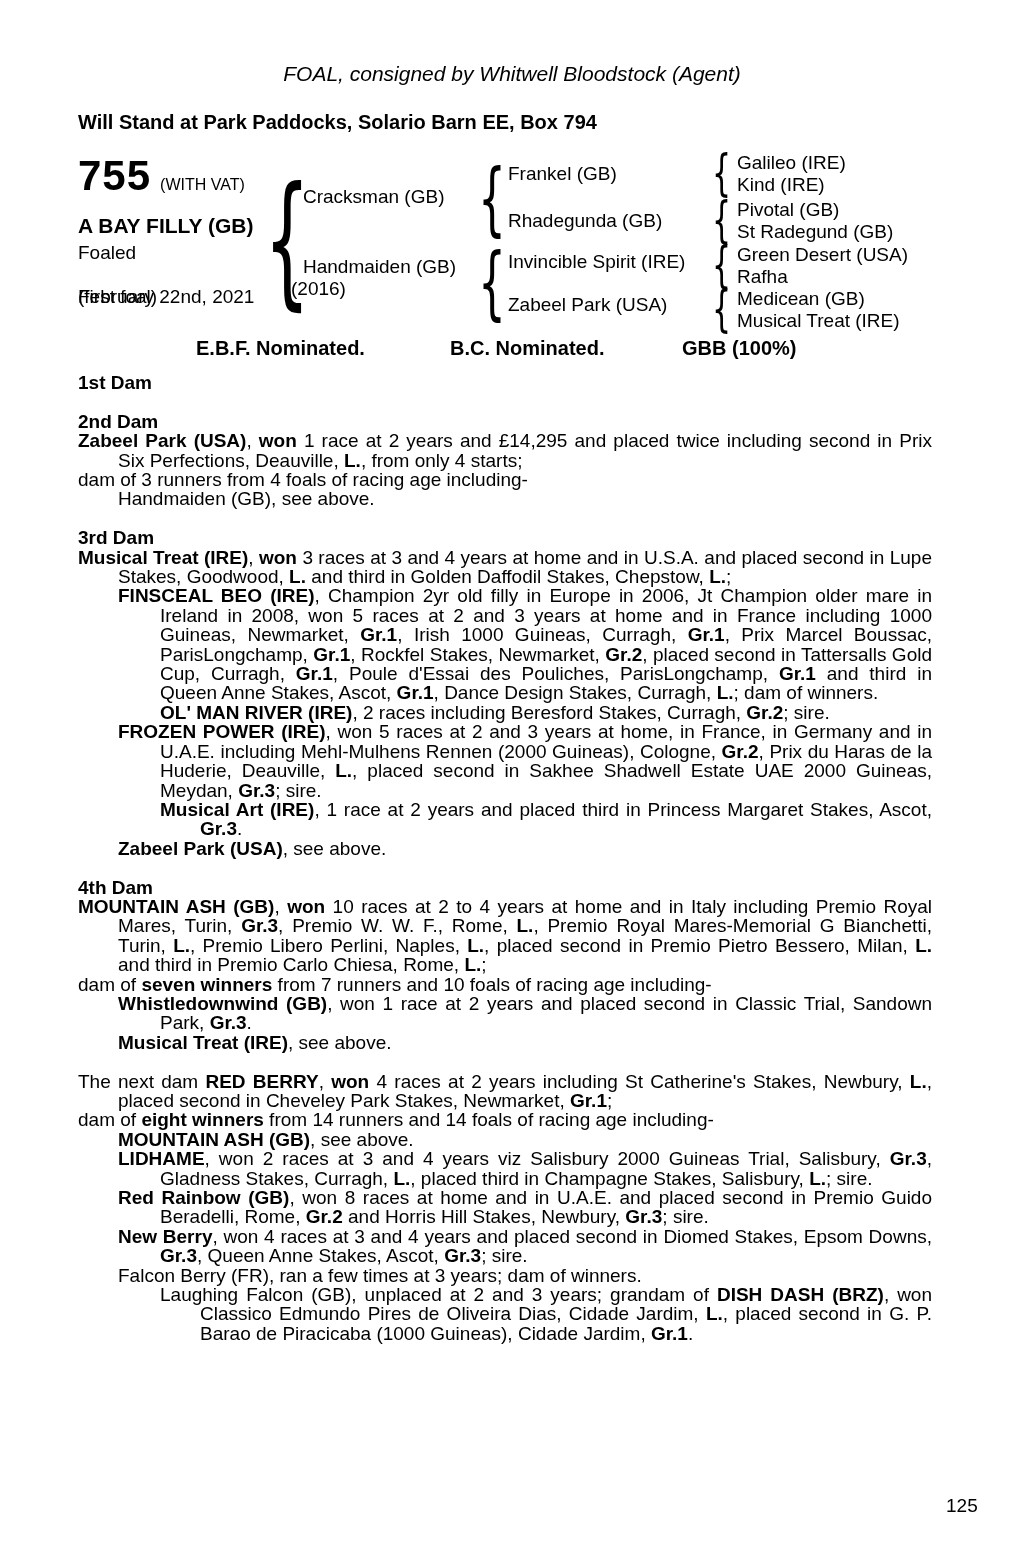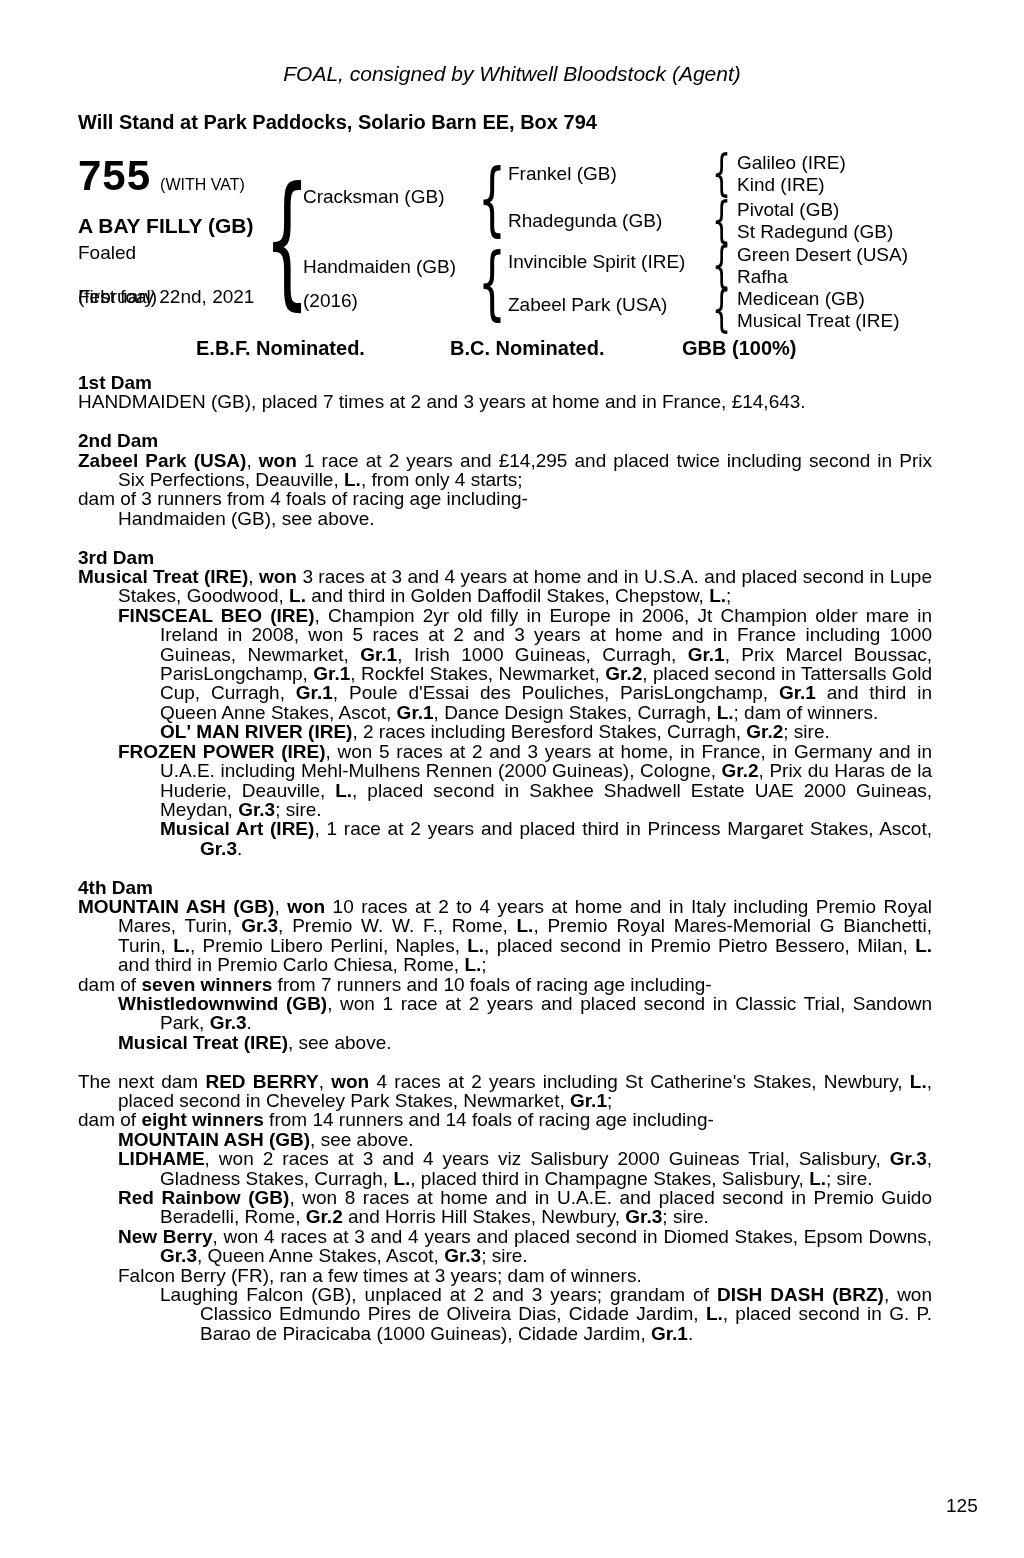--- a/index.html
+++ b/index.html
@@ -25,21 +25,21 @@
   .vat { font-size:16px; }
   .horse-name { position:absolute; top:214px; left:78px; font-size:21px; font-weight:bold; }
   .lotline { position:absolute; left:78px; font-size:19px; }
   .foaled { top:242px; }
   .foaled-date { top:264px;margin-top:22px; }
   .foal-note { top:286px; }
 
   .ped-name { position:absolute; font-size:19px; white-space:nowrap; }
   .sire { left:303px; top:186px; }
   .dam { left:303px; top:256px; }
-  .dam-year { left:303px; top:278px;margin-top:12px; }
+  .dam-year { left:291px; top:278px; }
   .g2 { left:508px; }
   .g2-0 { top:163px; } .g2-1 { top:210px; } .g2-2 { top:251px; } .g2-3 { top:294px; }
   .g3 { left:737px; }
   .g3-0 { top:152px; } .g3-1 { top:174px; }
   .g3-2 { top:199px; } .g3-3 { top:221px;text-align:center; }
   .g3-4 { top:244px; } .g3-5 { top:266px; }
   .g3-6 { top:288px; } .g3-7 { top:310px; }
 
   .brace { position:absolute; font-family:"DejaVu Sans", sans-serif; transform-origin:0 50%; }
   .brace::before { content:"{"; }
@@ -112,33 +112,33 @@
   <span class="ped-name g3 g3-5">Rafha</span>
   <span class="ped-name g3 g3-6">Medicean (GB)</span>
   <span class="ped-name g3 g3-7">Musical Treat (IRE)</span>
 
   <span class="nom nom-ebf">E.B.F. Nominated.</span>
   <span class="nom nom-bc">B.C. Nominated.</span>
   <span class="nom nom-gbb">GBB (100%)</span>
 
   <div class="body">
       <div class="ph">1st Dam</div>
-      <div class="p0h"><span>HANDMAIDEN (GB), placed 7 times at 2 and 3 years at home and in France, £14,643.</span></div>
       <div class="pgap"></div>
       <div class="ph">2nd Dam</div>
       <div class="p0h"><span class="b">Zabeel Park (USA)</span><span>, </span><span class="b">won</span><span> 1 race at 2 years and £14,295 and placed twice including second in Prix Six Perfections, Deauville, </span><span class="b">L.</span><span>, from only 4 starts;</span></div>
       <div class="p0"><span>dam of 3 runners from 4 foals of racing age including-</span></div>
       <div class="p1"><span>Handmaiden (GB), see above.</span></div>
       <div class="pgap"></div>
       <div class="ph">3rd Dam</div>
       <div class="p0h"><span class="b">Musical Treat (IRE)</span><span>, </span><span class="b">won</span><span> 3 races at 3 and 4 years at home and in U.S.A. and placed second in Lupe Stakes, Goodwood, </span><span class="b">L.</span><span> and third in Golden Daffodil Stakes, Chepstow, </span><span class="b">L.</span><span>;</span></div>
       <div class="p1h"><span class="b">FINSCEAL BEO (IRE)</span><span>, Champion 2yr old filly in Europe in 2006, Jt Champion older mare in Ireland in 2008, won 5 races at 2 and 3 years at home and in France including 1000 Guineas, Newmarket, </span><span class="b">Gr.1</span><span>, Irish 1000 Guineas, Curragh, </span><span class="b">Gr.1</span><span>, Prix Marcel Boussac, ParisLongchamp, </span><span class="b">Gr.1</span><span>, Rockfel Stakes, Newmarket, </span><span class="b">Gr.2</span><span>, placed second in Tattersalls Gold Cup, Curragh, </span><span class="b">Gr.1</span><span>, Poule d'Essai des Pouliches, ParisLongchamp, </span><span class="b">Gr.1</span><span> and third in Queen Anne Stakes, Ascot, </span><span class="b">Gr.1</span><span>, Dance Design Stakes, Curragh, </span><span class="b">L.</span><span>; dam of winners.</span></div>
       <div class="p2h"><span class="b">OL' MAN RIVER (IRE)</span><span>, 2 races including Beresford Stakes, Curragh, </span><span class="b">Gr.2</span><span>; sire.</span></div>
       <div class="p1h"><span class="b">FROZEN POWER (IRE)</span><span>, won 5 races at 2 and 3 years at home, in France, in Germany and in U.A.E. including Mehl-Mulhens Rennen (2000 Guineas), Cologne, </span><span class="b">Gr.2</span><span>, Prix du Haras de la Huderie, Deauville, </span><span class="b">L.</span><span>, placed second in Sakhee Shadwell Estate UAE 2000 Guineas, Meydan, </span><span class="b">Gr.3</span><span>; sire.</span></div>
       <div class="p2h"><span class="b">Musical Art (IRE)</span><span>, 1 race at 2 years and placed third in Princess Margaret Stakes, Ascot, </span><span class="b">Gr.3</span><span>.</span></div>
+      <div class="p1"><span class="b">Zabeel Park (USA)</span><span>, see above.</span></div>
       <div class="pgap"></div>
       <div class="ph">4th Dam</div>
       <div class="p0h"><span class="b">MOUNTAIN ASH (GB)</span><span>, </span><span class="b">won</span><span> 10 races at 2 to 4 years at home and in Italy including Premio Royal Mares, Turin, </span><span class="b">Gr.3</span><span>, Premio W. W. F., Rome, </span><span class="b">L.</span><span>, Premio Royal Mares-Memorial G Bianchetti, Turin, </span><span class="b">L.</span><span>, Premio Libero Perlini, Naples, </span><span class="b">L.</span><span>, placed second in Premio Pietro Bessero, Milan, </span><span class="b">L.</span><span> and third in Premio Carlo Chiesa, Rome, </span><span class="b">L.</span><span>;</span></div>
       <div class="p0"><span>dam of </span><span class="b">seven winners</span><span> from 7 runners and 10 foals of racing age including-</span></div>
       <div class="p1h"><span class="b">Whistledownwind (GB)</span><span>, won 1 race at 2 years and placed second in Classic Trial, Sandown Park, </span><span class="b">Gr.3</span><span>.</span></div>
       <div class="p1"><span class="b">Musical Treat (IRE)</span><span>, see above.</span></div>
       <div class="pgap"></div>
       <div class="p0h"><span>The next dam </span><span class="b">RED BERRY</span><span>, </span><span class="b">won</span><span> 4 races at 2 years including St Catherine's Stakes, Newbury, </span><span class="b">L.</span><span>, placed second in Cheveley Park Stakes, Newmarket, </span><span class="b">Gr.1</span><span>;</span></div>
       <div class="p0"><span>dam of </span><span class="b">eight winners</span><span> from 14 runners and 14 foals of racing age including-</span></div>
       <div class="p1"><span class="b">MOUNTAIN ASH (GB)</span><span>, see above.</span></div>

